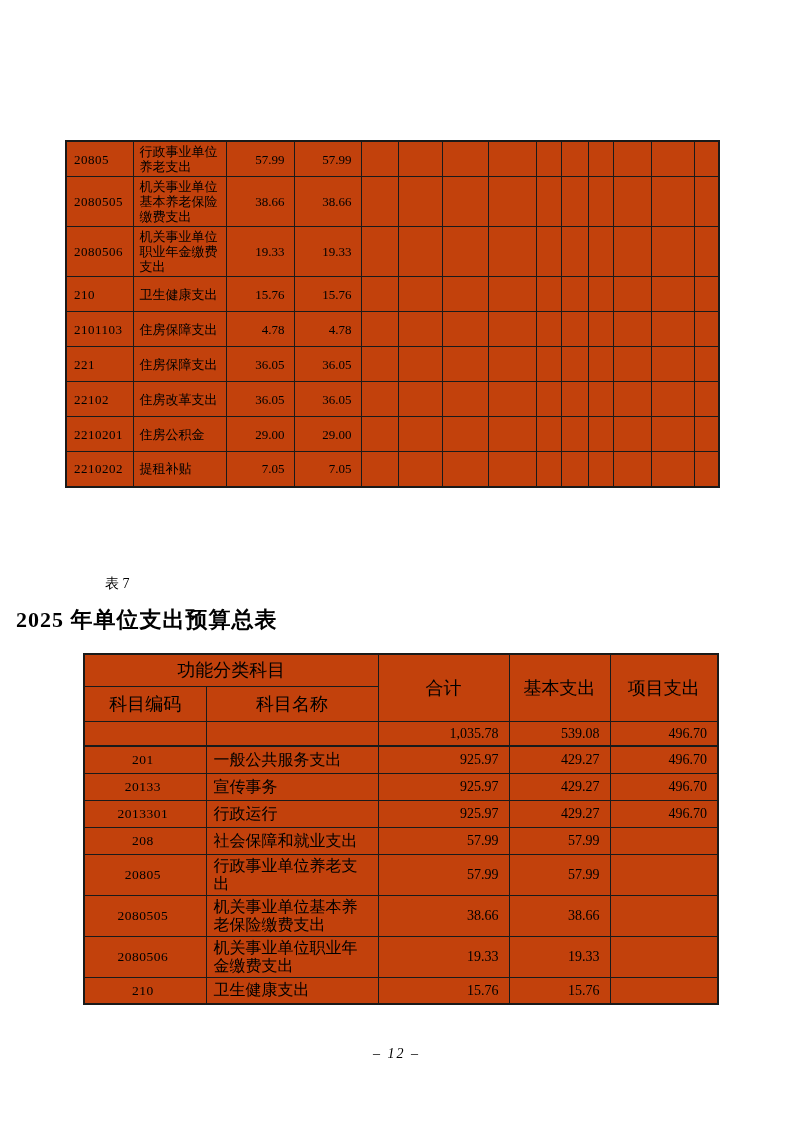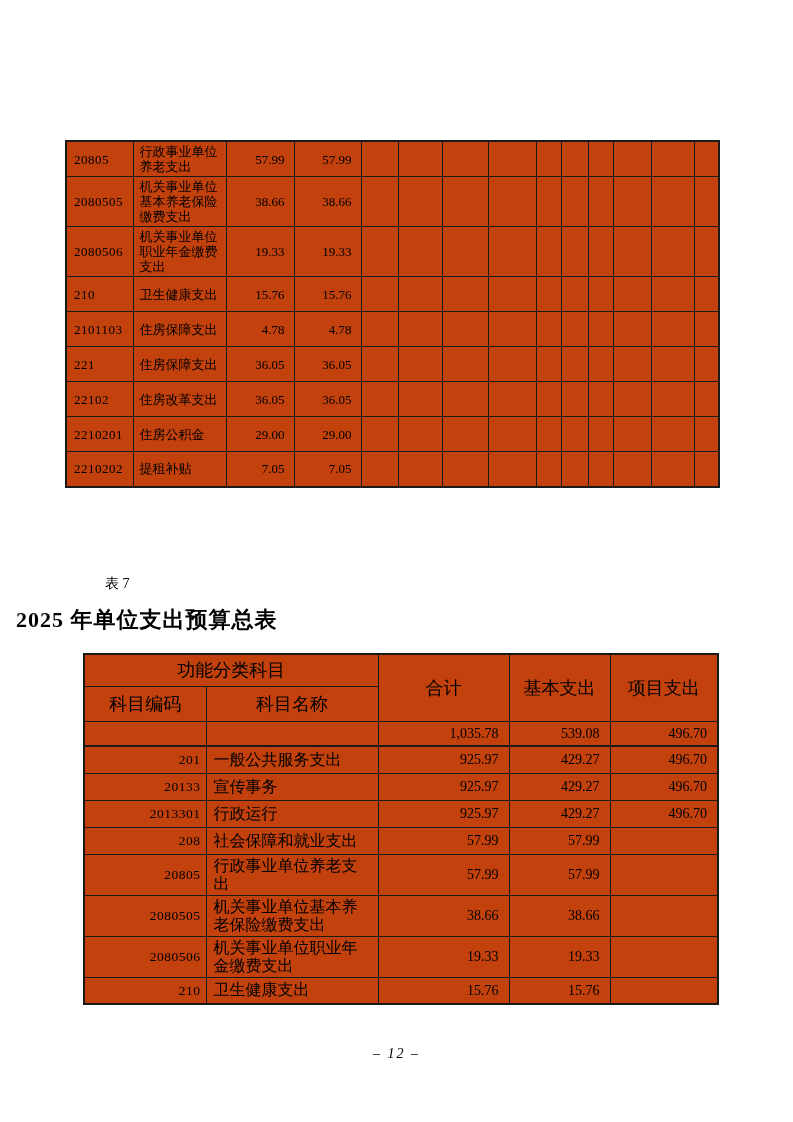--- a/index.html
+++ b/index.html
@@ -40,21 +40,21 @@
   .t7 th,.t7 td{
     border:1px solid #1a1a1a;vertical-align:middle;overflow:hidden;
     padding:2px 5px;word-break:break-all;
   }
   .t7 th{font-weight:normal;text-align:center;font-size:18px;}
   .t7 thead tr:first-child{height:32px;}
   .t7 thead tr:last-child{height:35px;}
   .t7 tbody tr{height:27px;font-size:14px;line-height:17px;}
   .t7 tbody tr:first-child{height:25px;}
   .t7 tbody tr:first-child td{border-bottom:2px solid #1a1a1a;}
-  .t7 td.code{text-align:right;padding-left:0;font-size:13.5px;letter-spacing:0.5px;}
+  .t7 td.code{text-align:center;padding-left:0;font-size:13.5px;letter-spacing:0.5px;}
   .t7 td.name{padding:2px 20px 2px 7px;font-size:16px;line-height:18px;}
   .t7 td.num{text-align:right;padding-right:10px;}
 
   .pageno{
     position:absolute;left:0;top:1046px;width:793px;text-align:center;
     font-size:14px;letter-spacing:2px;font-style:italic;
   }
 </style>
 </head>
 <body>

